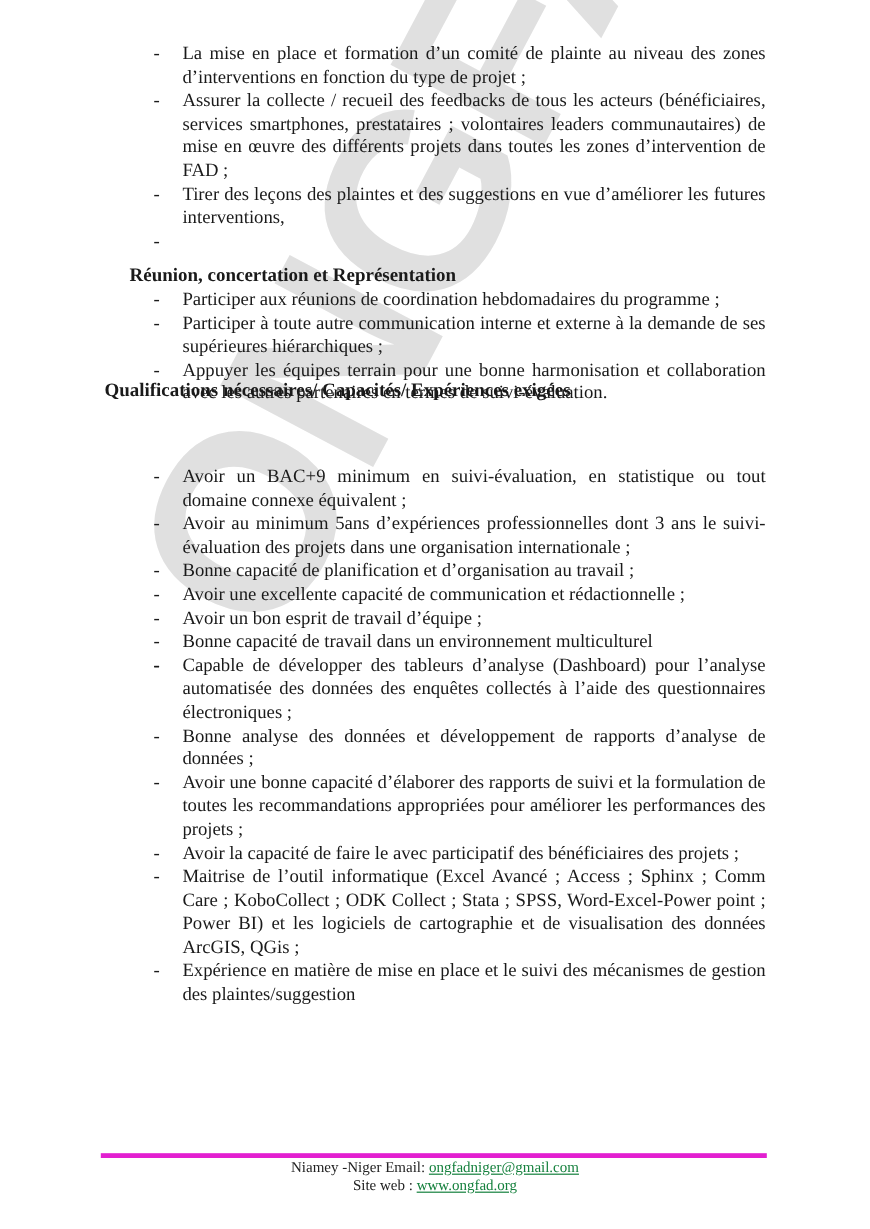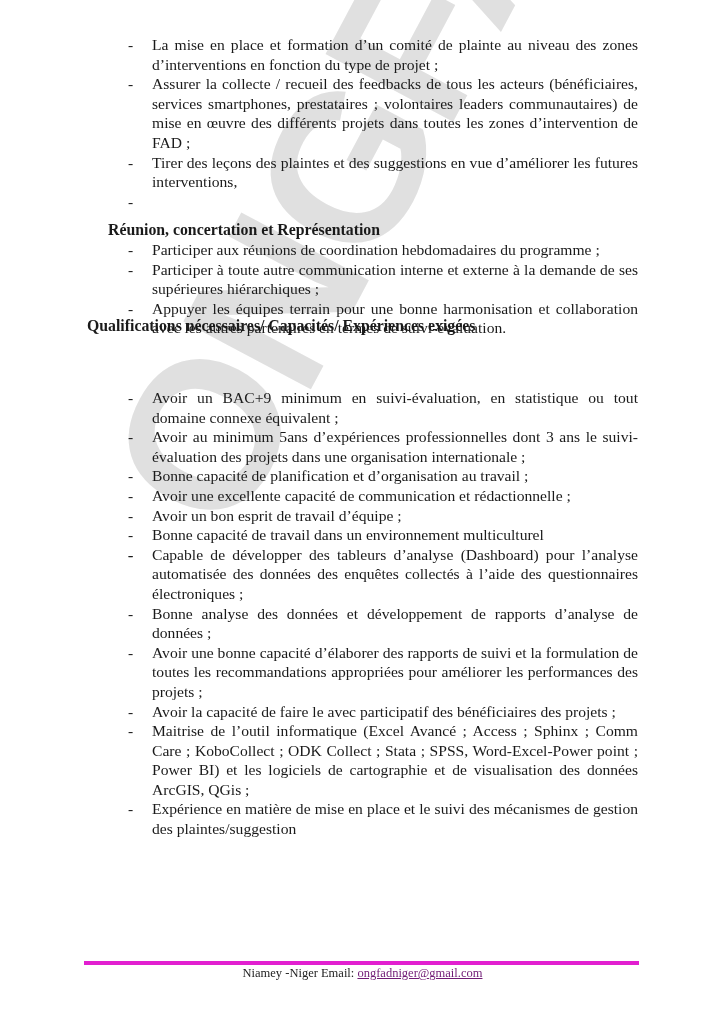--- a/index.html
+++ b/index.html
@@ -12,21 +12,21 @@
                white-space: nowrap; z-index: 0; pointer-events: none; }
   .content { position: absolute; left: 0; top: 0; width: 725px; z-index: 1; }
   .list { position: absolute; left: 0; width: 725px; margin: 0; padding: 0; list-style: none; }
   .item { position: relative; padding-left: 152px; width: 486px; font-size: 15.6px; line-height: 19.6px;
           text-align: justify; }
   .item .dash { position: absolute; left: 128px; top: 0; width: 10px; }
   .heading { position: absolute; font-weight: bold; font-size: 15.8px; line-height: 20px; white-space: nowrap; }
   .footer-rule { position: absolute; left: 84px; top: 961px; width: 555px; height: 4px; background: #e21fd0; }
   .footer { position: absolute; left: 0; top: 966px; width: 725px; text-align: center;
             font-family: "Liberation Serif", serif; font-size: 12.5px; line-height: 15px; color: #222; }
-  .footer a { color: #701a75; text-decoration: underline; }
+  .footer a { color: #15803d; text-decoration: underline; }
 </style>
 </head>
 <body>
 
 <div class="page">
 
   <div class="watermark">ONGFAD</div>
 
   <div class="content">
 
@@ -60,14 +60,17 @@
       <li class="item"><span class="dash">-</span><span>Maitrise de l’outil informatique (Excel Avancé ; Access ; Sphinx ; Comm Care ; KoboCollect ; ODK Collect ; Stata ; SPSS, Word-Excel-Power point ; Power BI) et les logiciels de cartographie et de visualisation des données ArcGIS, QGis ;</span></li>
       <li class="item"><span class="dash">-</span><span>Expérience en matière de mise en place et le suivi des mécanismes de gestion des plaintes/suggestion</span></li>
     </ul>
   </div>
 
   <div class="footer-rule"></div>
   <div class="footer">
     <div>
       <span>Niamey -Niger Email: </span><a>ongfadniger@gmail.com</a>
     </div>
+    <div>
+      <span>Site web : </span><a>www.ongfad.org</a>
+    </div>
   </div>
 </div>
 
 </body></html>

